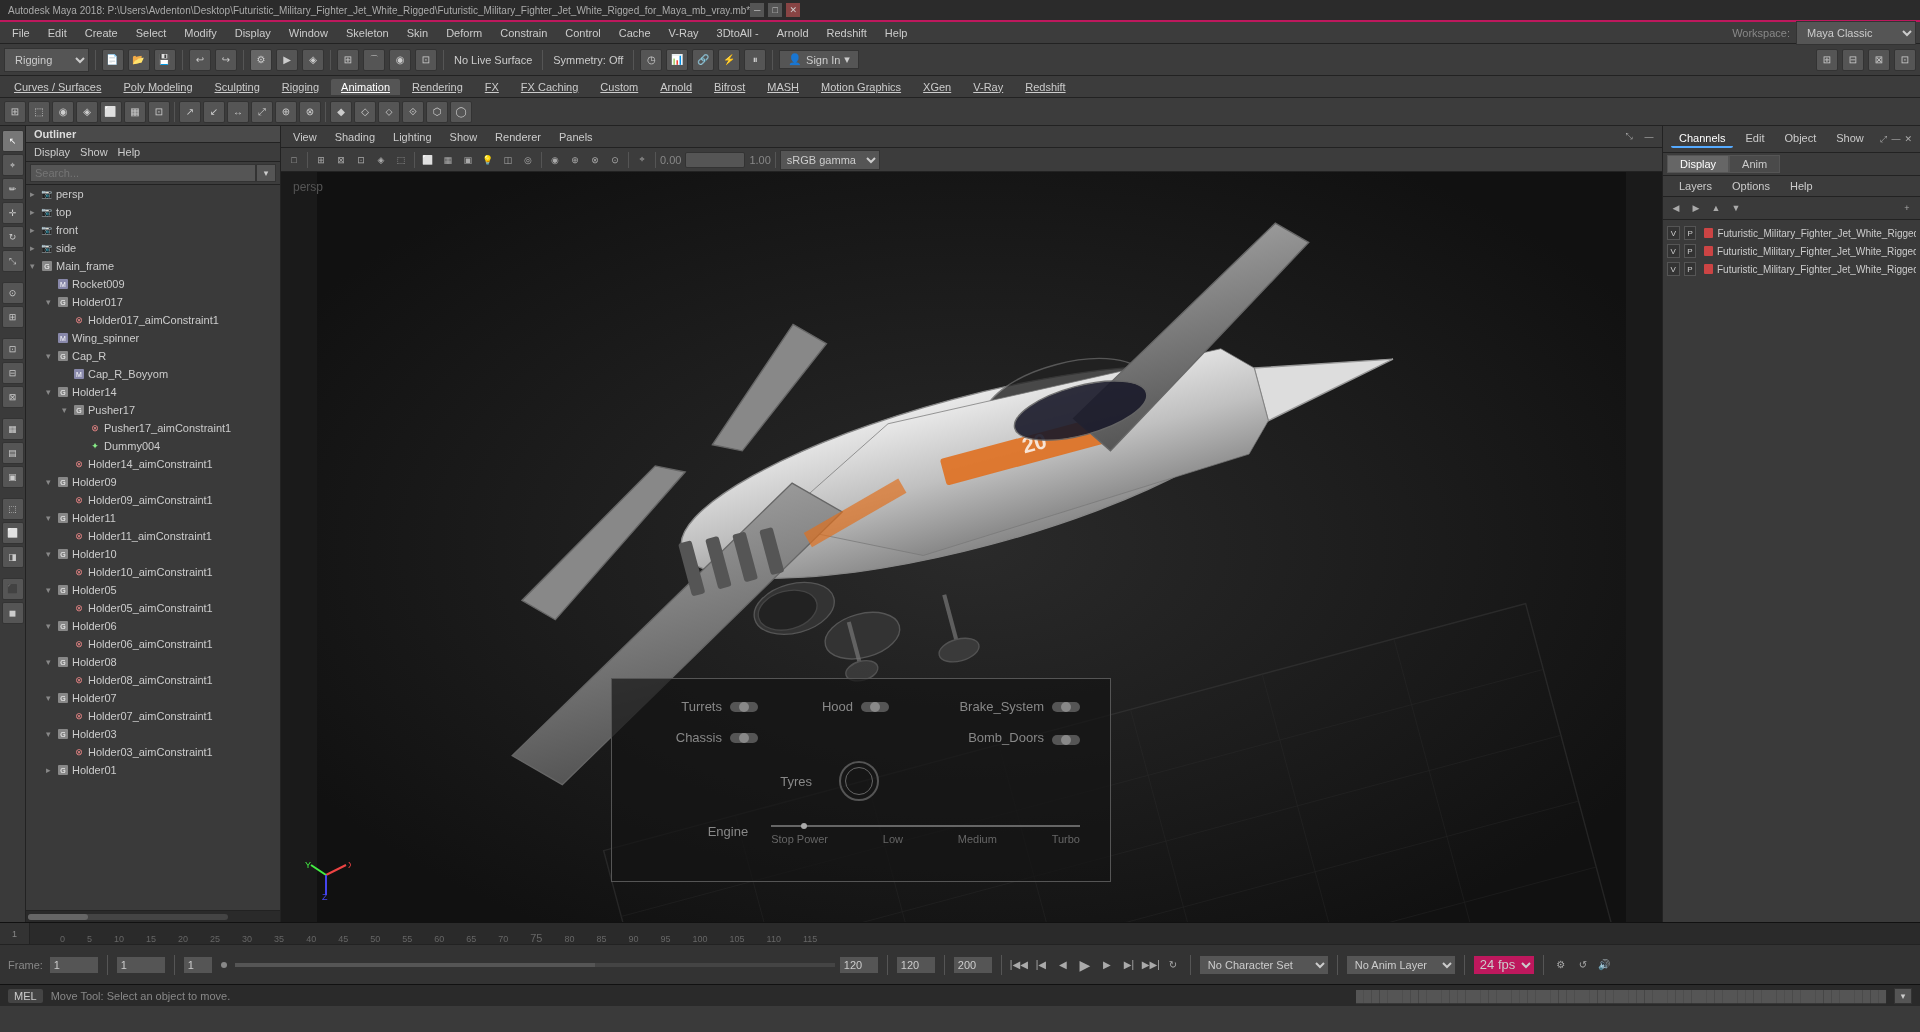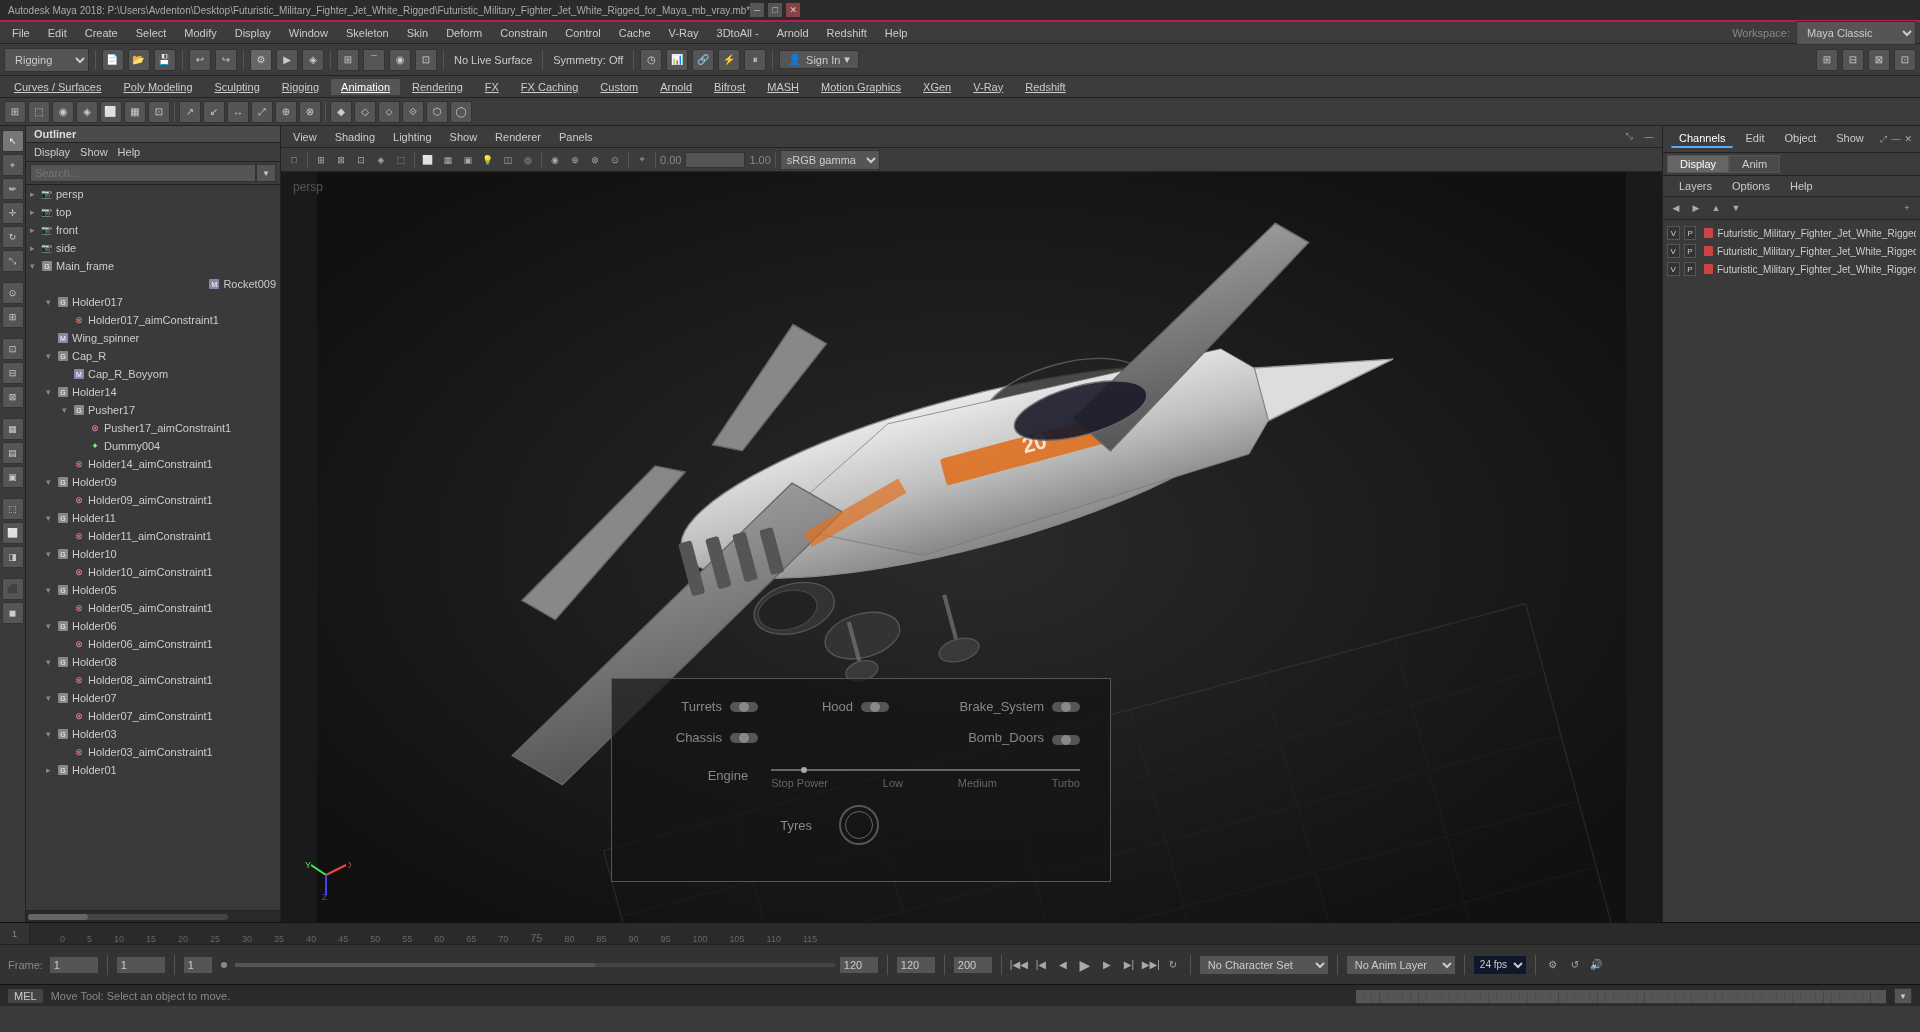--- a/index.html
+++ b/index.html
@@ -364,24 +364,24 @@
       width: 50px;
       background: #555;
       border: 1px solid #333;
       color: #ccc;
       padding: 1px 4px;
       font-size: 11px;
       height: 18px;
     }
     .pb-separator { width: 1px; height: 20px; background: #555; margin: 0 4px; }
     .fps-select {
-      background: #0f172a;
+      background: #be185d;
       border: 1px solid #333;
       color: #ccc;
-      font-size: 10px;
+      font-size: 13px;
       height: 20px;
       padding: 0 2px;
     }
     .status-select {
       background: #555;
       border: 1px solid #333;
       color: #ccc;
       font-size: 11px;
       height: 20px;
       padding: 0 4px;
@@ -702,21 +702,21 @@
         <span>side</span>
       </div>
 
       <div class="tree-item">
         <span class="tree-arrow">▾</span>
         <span class="tree-icon">
             <span class="icon-box">G</span>
           </span>
         <span>Main_frame</span>
       </div>
-      <div class="tree-item" style="padding-left:20px;justify-content:flex-end;">
+      <div class="tree-item" style="padding-left:20px;">
         <span class="tree-arrow"></span>
         <span class="tree-icon">
             <span class="icon-box" style="background:#88a;">M</span>
           </span>
         <span>Rocket009</span>
       </div>
       <div class="tree-item" style="padding-left:20px;">
         <span class="tree-arrow">▾</span>
         <span class="tree-icon">
             <span class="icon-box">G</span>
@@ -1071,39 +1071,39 @@
           </div>
           <div style="flex:1;"></div>
           <div style="display:flex; align-items:flex-end; gap:8px;">
             <span class="rig-label" style="width:90px;">Bomb_Doors</span>
             <div class="rig-toggle">
               <div class="rig-knob"></div>
             </div>
           </div>
         </div>
 
+        <div class="rig-row" style="justify-content:flex-start; padding-left:60px;">
+          <span class="rig-label">Tyres</span>
+          <div class="rig-circular" style="margin-left:16px;">
+            <div class="rig-circular-inner"></div>
+          </div>
+        </div>
+
         <div class="rig-row">
           <span class="rig-label">Engine</span>
           <div style="position:relative; width:320px; margin-left:12px;">
             <div style="height:2px; background:#666; position:relative; margin-top:8px;">
               <div style="width:6px; height:6px; background:#aaa; border-radius:50%; position:absolute; left:30px; top:-2px;"></div>
             </div>
             <div style="display:flex; justify-content:space-between; margin-top:6px;">
               <span style="color:#666; font-size:11px;">Stop Power</span>
               <span style="color:#666; font-size:11px;">Low</span>
               <span style="color:#666; font-size:11px;">Medium</span>
               <span style="color:#666; font-size:11px;">Turbo</span>
             </div>
-          </div>
-        </div>
-
-        <div class="rig-row" style="justify-content:flex-start; padding-left:60px;">
-          <span class="rig-label">Tyres</span>
-          <div class="rig-circular" style="margin-left:16px;">
-            <div class="rig-circular-inner"></div>
           </div>
         </div>
       </div>
 
       <div class="vp-camera-label">persp</div>
 
       <div class="viewport-axis">
         <svg width="50" height="50">
           <line x1="25" y1="25" x2="45" y2="15" stroke="#e44" stroke-width="2"></line>
           <text x="47" y="18" fill="#e44" font-size="9">X</text>

